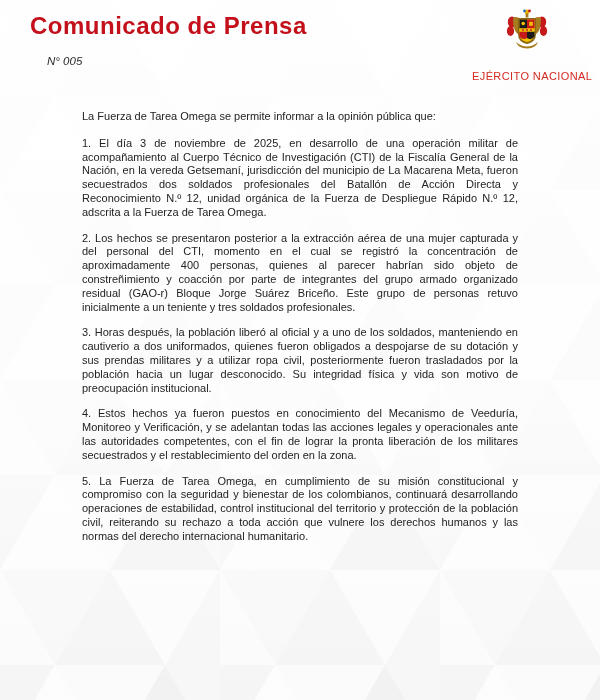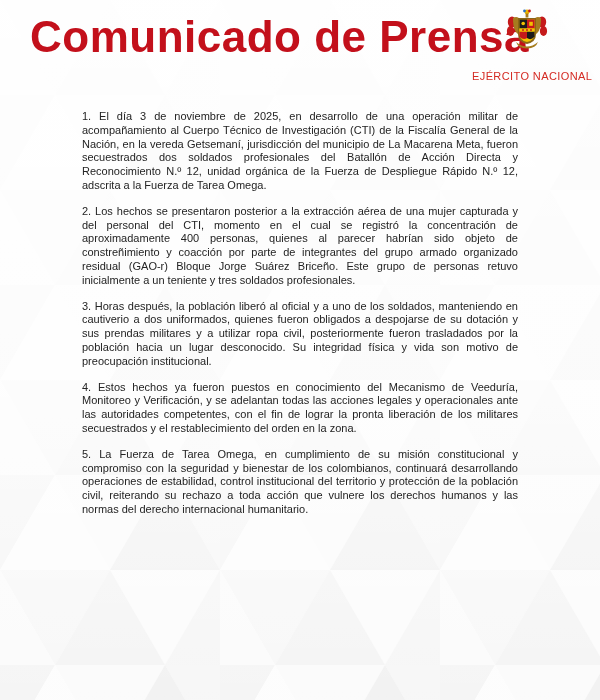--- a/index.html
+++ b/index.html
@@ -24,21 +24,21 @@
   }
   .header {
     position: absolute;
     top: 0; left: 0; right: 0;
     z-index: 2;
   }
   .doc-title {
     position: absolute;
     left: 30px;
     top: 12px;
-    font-size: 44px;
+    font-size: 24px;
     font-weight: bold;
     letter-spacing: 0.5px;
     color: #C3101B;
     white-space: nowrap;
   }
   .doc-meta {
     position: absolute;
     left: 47px;
     top: 54px;
     font-style: italic;
@@ -110,20 +110,21 @@
         <stop offset="1" stop-color="#ffffff" stop-opacity="0.18"></stop>
       </linearGradient>
     </defs>
     <rect width="600" height="700" fill="url(#tri)"></rect>
     <rect width="600" height="700" fill="url(#fade)"></rect>
   </svg>
 
   <div class="header">
     <div class="doc-title">Comunicado de Prensa</div>
     <div class="doc-meta">
+      <div>N° 005</div>
     </div>
 
     <div class="logo-block">
 
       <svg class="crest" width="48" height="48" viewBox="0 0 48 48" aria-hidden="true">
 
         <circle cx="24" cy="4" r="2.4" fill="#E8B400"></circle>
         <circle cx="21.5" cy="3" r="1.4" fill="#2D6FC2"></circle>
         <circle cx="26.5" cy="3" r="1.4" fill="#C51A1B"></circle>
         <rect x="22.6" y="5.5" width="2.8" height="4" fill="#A67C1E"></rect>
@@ -151,20 +152,21 @@
         <circle cx="20.2" cy="15.5" r="1.8" fill="#F2C200"></circle>
         <rect x="26.2" y="13.8" width="3.6" height="4" fill="#F2C200"></rect>
 
         <path d="M13 34 q11 9 22 0 q-2 6 -11 6.5 q-9 -0.5 -11 -6.5 Z" fill="#A67C1E"></path>
       </svg>
       <div class="org-label">EJÉRCITO NACIONAL</div>
     </div>
   </div>
 
   <div class="content">
+    <p class="intro">La Fuerza de Tarea Omega se permite informar a la opinión pública que:</p>
     <p>1. El día 3 de noviembre de 2025, en desarrollo de una operación militar de acompañamiento al Cuerpo Técnico de Investigación (CTI) de la Fiscalía General de la Nación, en la vereda Getsemaní, jurisdicción del municipio de La Macarena Meta, fueron secuestrados dos soldados profesionales del Batallón de Acción Directa y Reconocimiento N.º 12, unidad orgánica de la Fuerza de Despliegue Rápido N.º 12, adscrita a la Fuerza de Tarea Omega.</p>
     <p>2. Los hechos se presentaron posterior a la extracción aérea de una mujer capturada y del personal del CTI, momento en el cual se registró la concentración de aproximadamente 400 personas, quienes al parecer habrían sido objeto de constreñimiento y coacción por parte de integrantes del grupo armado organizado residual (GAO-r) Bloque Jorge Suárez Briceño. Este grupo de personas retuvo inicialmente a un teniente y tres soldados profesionales.</p>
     <p>3. Horas después, la población liberó al oficial y a uno de los soldados, manteniendo en cautiverio a dos uniformados, quienes fueron obligados a despojarse de su dotación y sus prendas militares y a utilizar ropa civil, posteriormente fueron trasladados por la población hacia un lugar desconocido. Su integridad física y vida son motivo de preocupación institucional.</p>
     <p>4. Estos hechos ya fueron puestos en conocimiento del Mecanismo de Veeduría, Monitoreo y Verificación, y se adelantan todas las acciones legales y operacionales ante las autoridades competentes, con el fin de lograr la pronta liberación de los militares secuestrados y el restablecimiento del orden en la zona.</p>
     <p>5. La Fuerza de Tarea Omega, en cumplimiento de su misión constitucional y compromiso con la seguridad y bienestar de los colombianos, continuará desarrollando operaciones de estabilidad, control institucional del territorio y protección de la población civil, reiterando su rechazo a toda acción que vulnere los derechos humanos y las normas del derecho internacional humanitario.</p>
   </div>
 
 </div>
 
 </body></html>

